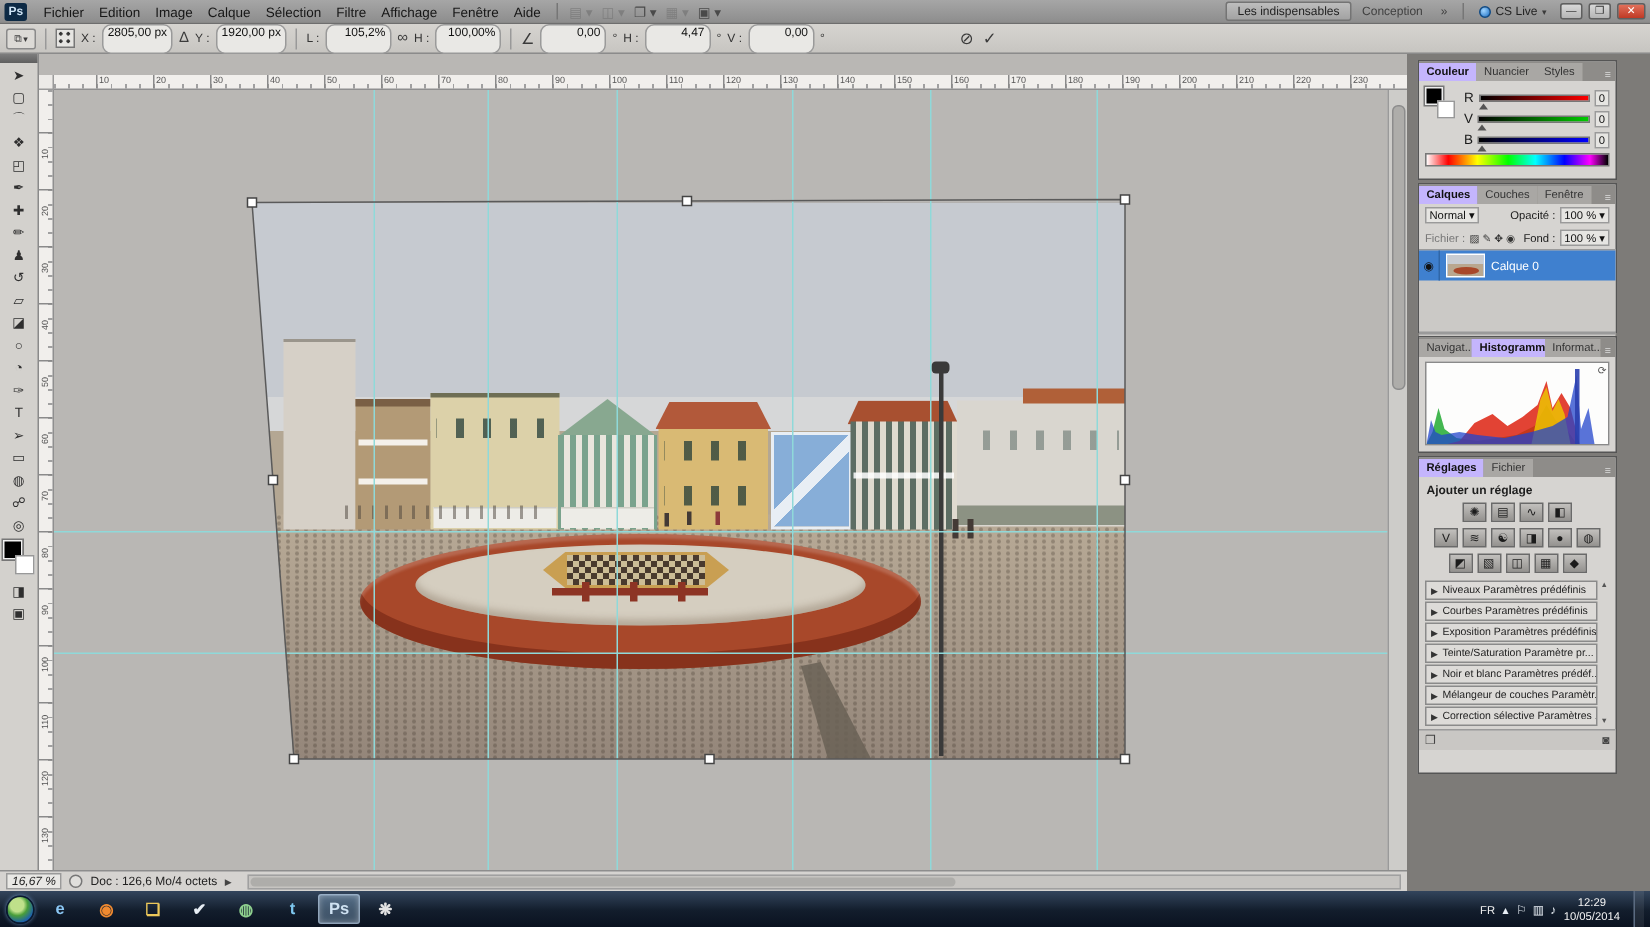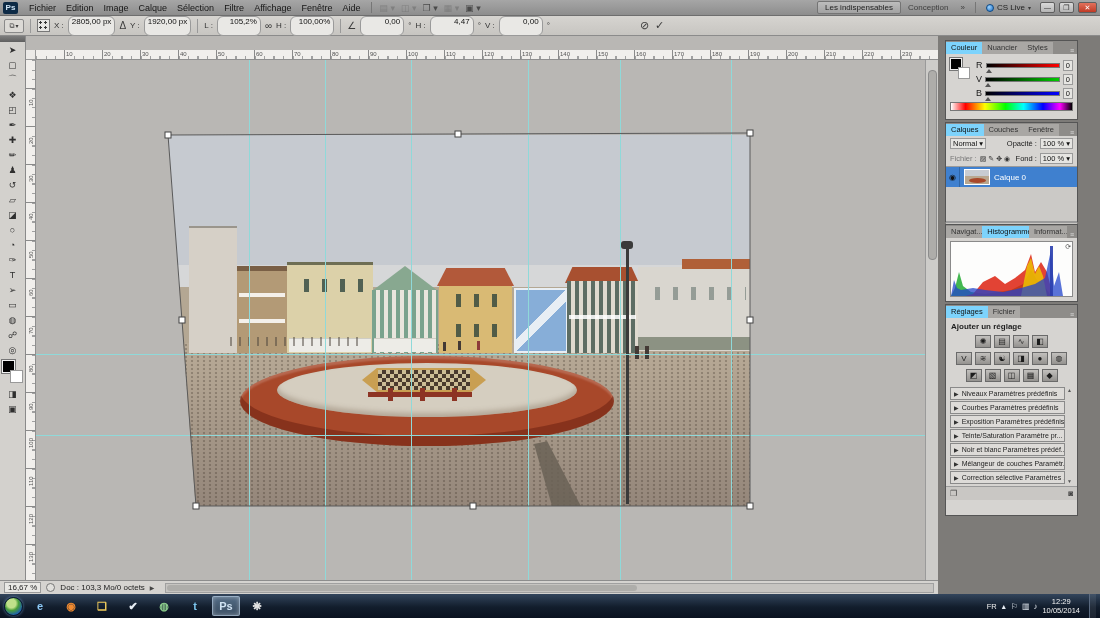--- a/index.html
+++ b/index.html
@@ -83,31 +83,31 @@
   .lamp-head{position:absolute;left:446px;top:103px;width:12px;height:8px;background:#3a3a3a;border-radius:3px;}
   
   .vguide{position:absolute;top:0;bottom:0;width:1px;background:#8fd9d9;z-index:2;}
   .hguide{position:absolute;left:0;right:0;height:1px;background:#8fd9d9;z-index:2;}
   #transform-svg{position:absolute;left:0;top:0;z-index:3;}
 
   
   #vscroll{position:absolute;left:925px;top:60px;width:13px;height:520px;background:#cdccc9;border-left:1px solid #9a9a9a;}
   #vscroll .thumb{position:absolute;left:2px;top:10px;width:9px;height:190px;background:#aeadaa;border:1px solid #8c8c8c;border-radius:4px;}
   #statusbar{position:absolute;left:0;top:580px;width:938px;height:14px;background:#d5d3d0;border-top:1px solid #8d8d8d;display:flex;align-items:center;gap:5px;padding:0 4px;font-size:8px;color:#222;}
-  #status-zoom{background:#e9e8e5;border:1px solid #9a9a9a;padding:0 3px;height:11px;line-height:9px;}
+  #status-zoom{background:#e9e8e5;border:1px solid #9a9a9a;padding:0 3px;height:11px;line-height:9px;font-style:italic;}
   #status-circle{width:9px;height:9px;border-radius:50%;border:1px solid #777;background:#e0dfdc;}
   #hscroll{flex:1;height:10px;background:#c6c4c1;border:1px solid #a0a0a0;margin-left:6px;position:relative;}
   #hscroll .thumb{position:absolute;left:1px;top:1px;width:470px;height:6px;background:#aeadaa;border-radius:3px;}
 
   
   #dock{position:absolute;left:938px;top:36px;width:162px;height:558px;background:#7d7b78;}
   .panel{position:absolute;left:7px;width:133px;background:#d6d4d1;border:1px solid #555;}
   .ptabs{height:13px;background:#8e8c89;display:flex;align-items:flex-end;}
   .ptab{padding:0 5px;font-size:7.5px;line-height:12px;background:#a9a7a4;color:#333;border-right:1px solsolid #777;white-space:nowrap;overflow:hidden;}
-  .ptab.active{background:#7dd3fc;color:#111;font-weight:normal;}
+  .ptab.active{background:#c4b5fd;color:#111;font-weight:bold;}
   .pmenu{margin-left:auto;font-size:7px;color:#ddd;padding:0 3px;}
   .prow{display:flex;align-items:center;gap:3px;padding:2px 4px;font-size:7.5px;}
   .mini-box{background:#e6e5e2;border:1px solid #9a9a9a;padding:0 2px;height:11px;line-height:9px;font-size:7.5px;color:#111;}
   .slider-row{display:flex;align-items:center;gap:3px;height:14px;}
   .slider-track{flex:1;height:5px;border:1px solid #777;position:relative;}
   .slider-thumb{position:absolute;left:-1px;top:5px;width:0;height:0;border-left:3px solid transparent;border-right:3px solid transparent;border-bottom:4px solid #555;}
   #spectrum{height:9px;margin:2px 4px;border:1px solid #777;background:linear-gradient(90deg,#fff,#f00 12%,#ff0 28%,#0f0 45%,#0ff 60%,#00f 76%,#f0f 90%,#000);}
   #layers-list{height:56px;background:#cbc9c6;border-top:1px solid #9a9a9a;border-bottom:1px solid #9a9a9a;}
   #layer-row{height:20px;background:#3f80cf;display:flex;align-items:center;color:#fff;}
   #eye-box{width:14px;height:20px;border-right:1px solid #2f66a8;display:flex;align-items:center;justify-content:center;font-size:8px;color:#111;}
@@ -389,21 +389,21 @@
     </svg>
   </div>
 
   <div id="vscroll">
       <div class="thumb"></div>
     </div>
 
   <div id="statusbar">
     <span id="status-zoom">16,67 %</span>
     <span id="status-circle"></span>
-    <span>Doc : 103,3 Mo/0 octets</span>
+    <span>Doc : 126,6 Mo/4 octets</span>
     <span style="font-size:6px;color:#444;">▶</span>
     <div id="hscroll">
         <div class="thumb"></div>
       </div>
   </div>
 
   <div id="dock">
 
     <div class="panel" style="top:4px;height:80px;">
       <div class="ptabs" id="couleur-tabs">

